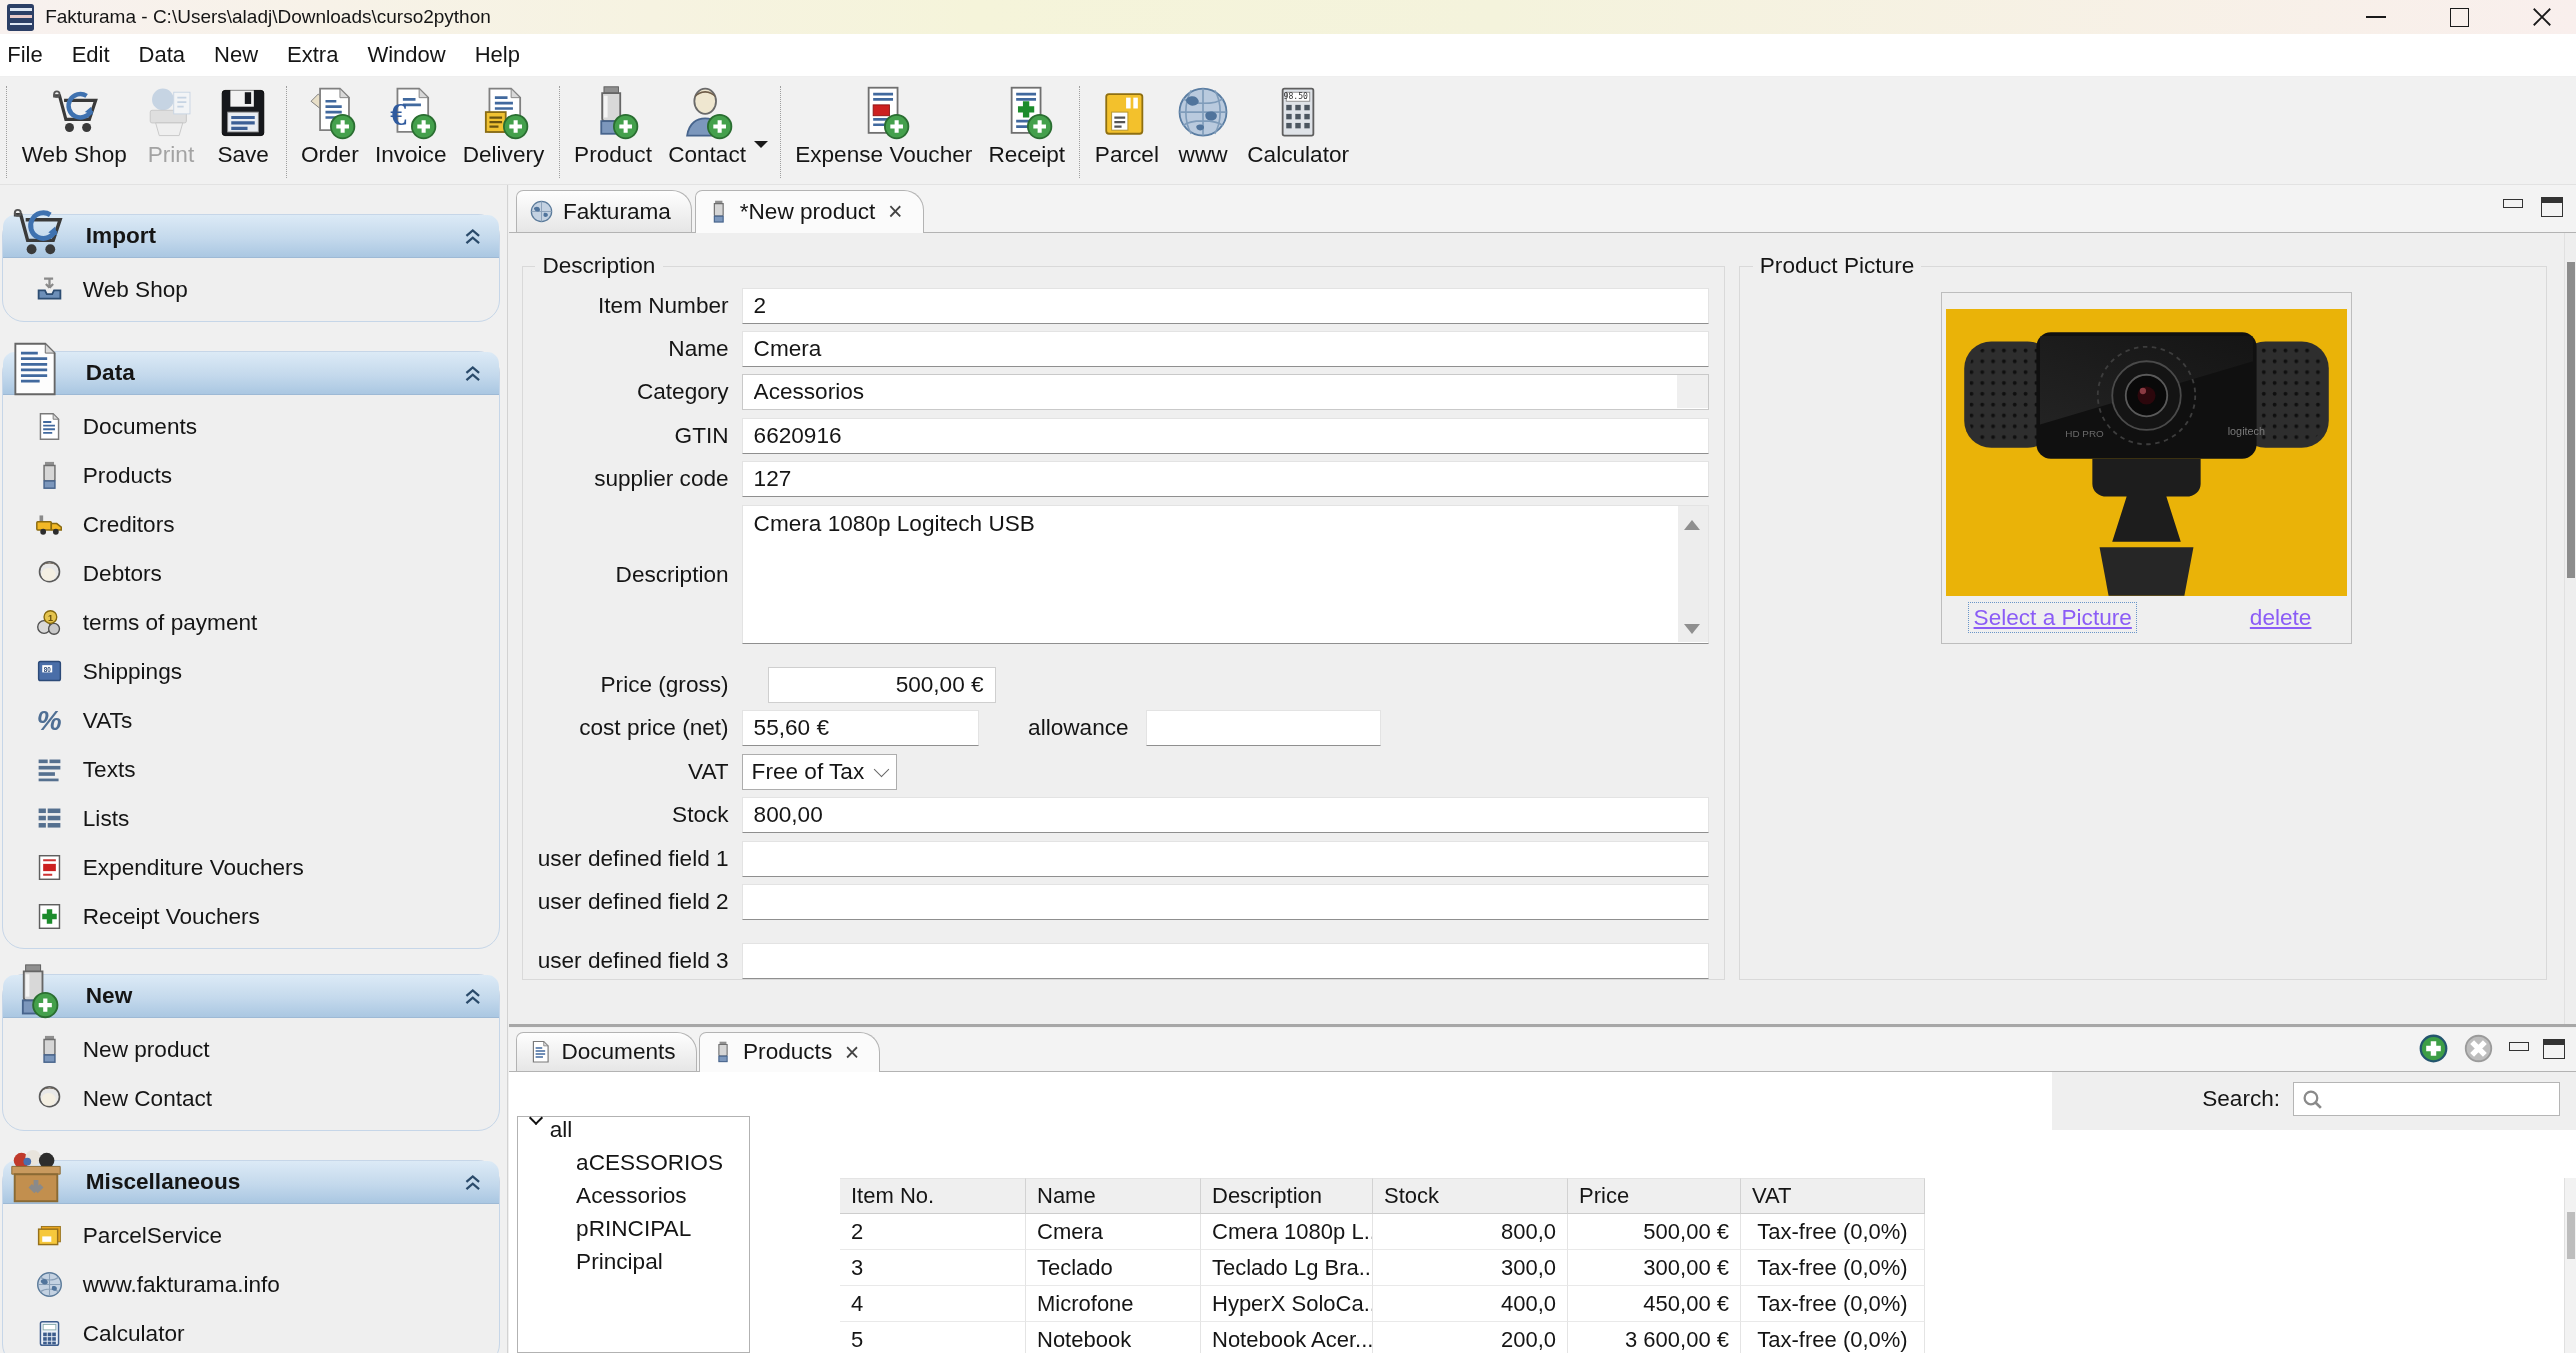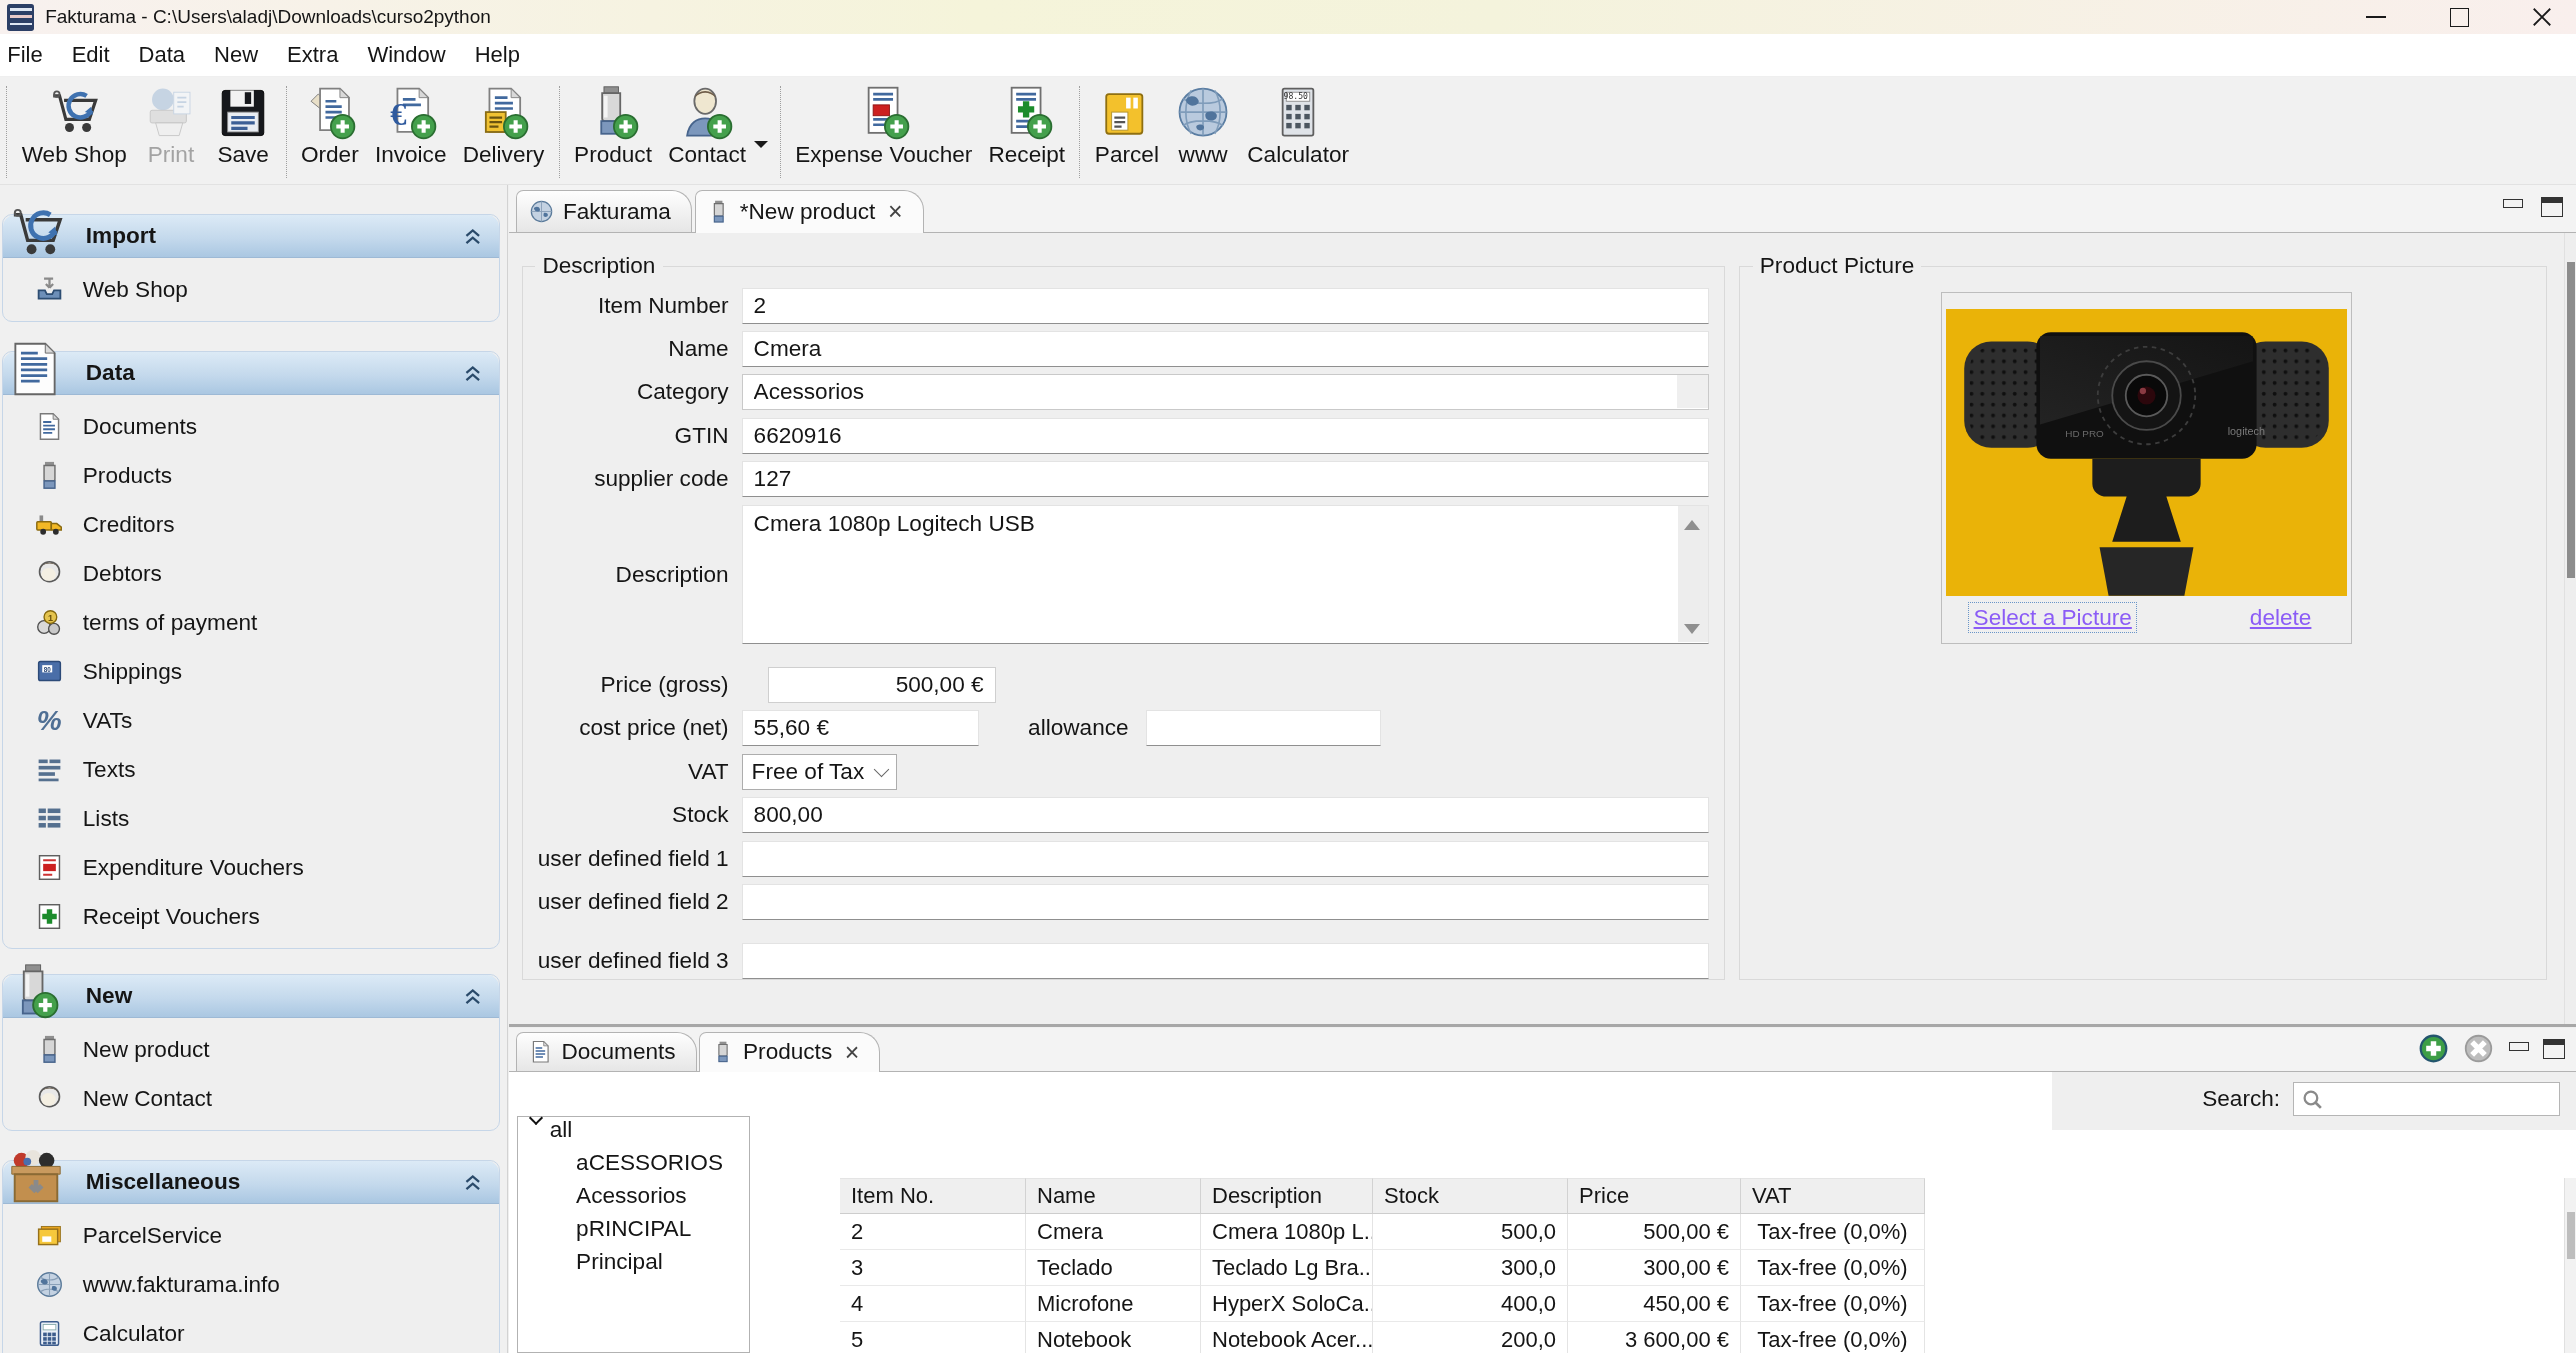--- a/index.html
+++ b/index.html
@@ -32,21 +32,21 @@
   border-bottom:0.9px solid #e2e2e2; display:flex; align-items:flex-start; padding-top:2.7px; }
 .tb-sep { align-self:center; width:0; height:92px; border-left:1.8px dotted #9f9f9f; margin:0 6.3px; }
 .tb-btn { display:flex; flex-direction:column; align-items:center; padding:1.8px 8.1px; }
 .tb-ico { height:60px; display:flex; align-items:flex-end; justify-content:center; }
 .tb-label { font-size:22.6px; margin-top:0.9px; white-space:nowrap; }
 .tb-btn.disabled .tb-label { color:#a3a3a3; }
 .tb-caret { align-self:center; width:0; height:0; border:7.2px solid transparent; border-top-color:#1a1a1a; margin:33px 5.4px 0 0; }
 
 
 .sidebar { position:absolute; left:0; top:185px; width:508px; height:1168px; background:#f0f0f0; border-right:0.9px solid #d2d2d2; }
-.side-section { position:absolute; left:1.8px; right:7.2px; border:0.9px solid #c6d6e8; border-radius:10px; background:#efefef; }
+.side-section { position:absolute; left:1.8px; right:7.2px; border:0.9px solid #c6d6e8; border-radius:22px; background:#efefef; }
 .side-header { position:relative; height:43px; border-radius:11.7px 11.7px 0 0;
   background:linear-gradient(180deg,#dcEAf6 0%,#c4d9ec 55%,#aac7e2 100%); border-bottom:0.9px solid #9db9d5;
   display:flex; align-items:center; }
 .big-ico { position:absolute; left:3.6px; top:-11.7px; width:61px; height:61px; }
 .htitle { margin-left:83px; font-weight:bold; font-size:22.6px; }
 .collapse { position:absolute; right:14.5px; top:10px; }
 .side-items { padding:7.2px 0 7.2px 0; }
 .side-item { height:49px; display:flex; align-items:center; padding-left:31px; gap:18px; font-size:22.6px; white-space:nowrap; }
 .si-ico { width:31px; height:31px; flex:0 0 auto; display:flex; align-items:center; justify-content:center; }
 .pct { font-size:28px; font-weight:bold; color:#4f6f94; font-style:italic; }
@@ -846,21 +846,21 @@
         <span class="th c2">Description</span>
         <span class="th c3">Stock</span>
         <span class="th c4">Price</span>
         <span class="th c5">VAT</span>
         <span class="fill"></span>
       </div>
       <div class="t-row">
         <span class="td c0">2</span>
         <span class="td c1">Cmera</span>
         <span class="td c2">Cmera 1080p L...</span>
-        <span class="td c3 num">500,0</span>
+        <span class="td c3 num">800,0</span>
         <span class="td c4 num">500,00 €</span>
         <span class="td c5 ctr">Tax-free (0,0%)</span>
         <span class="fill"></span>
       </div>
       <div class="t-row">
         <span class="td c0">3</span>
         <span class="td c1">Teclado</span>
         <span class="td c2">Teclado Lg Bra...</span>
         <span class="td c3 num">300,0</span>
         <span class="td c4 num">300,00 €</span>

